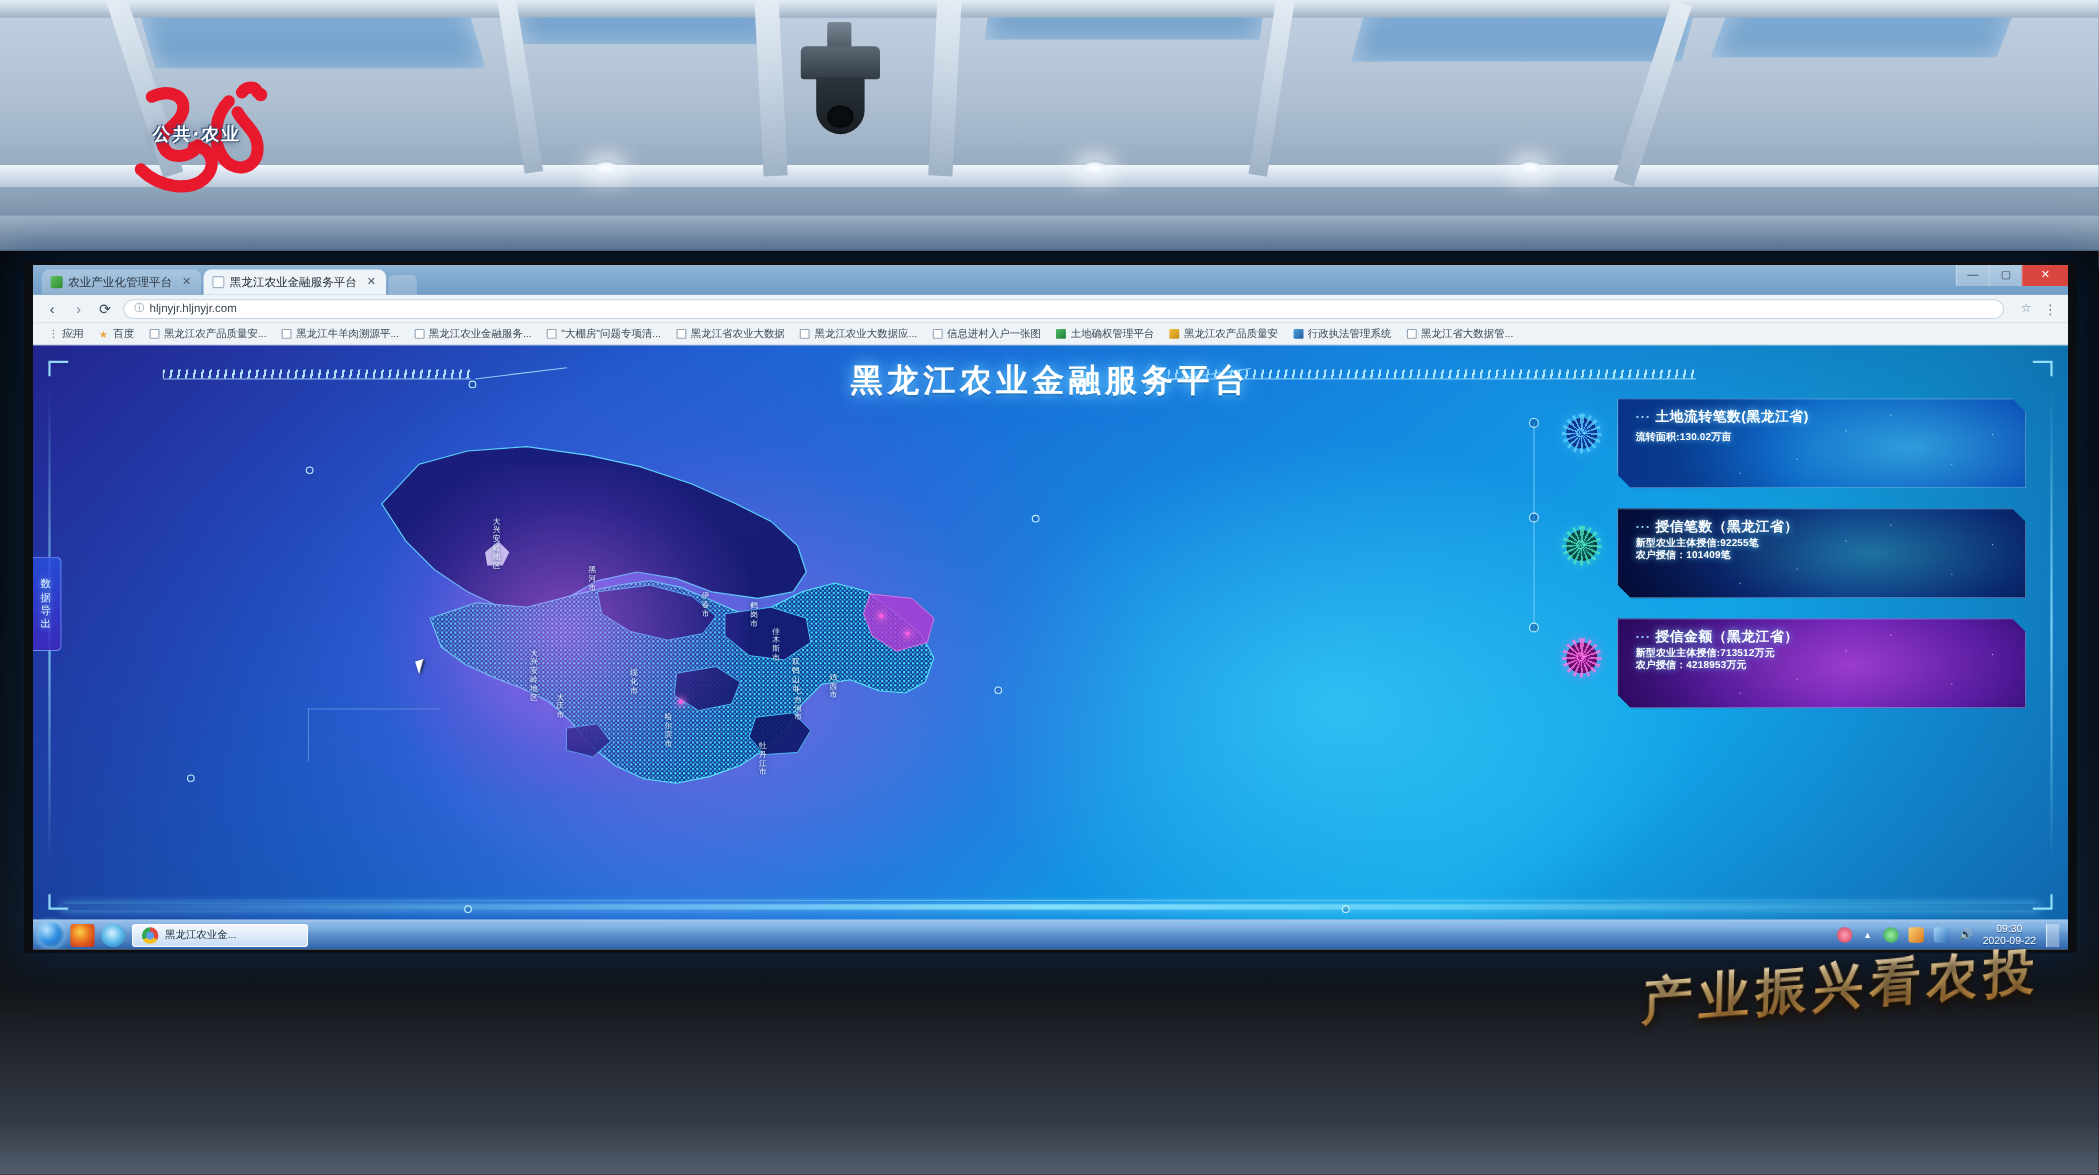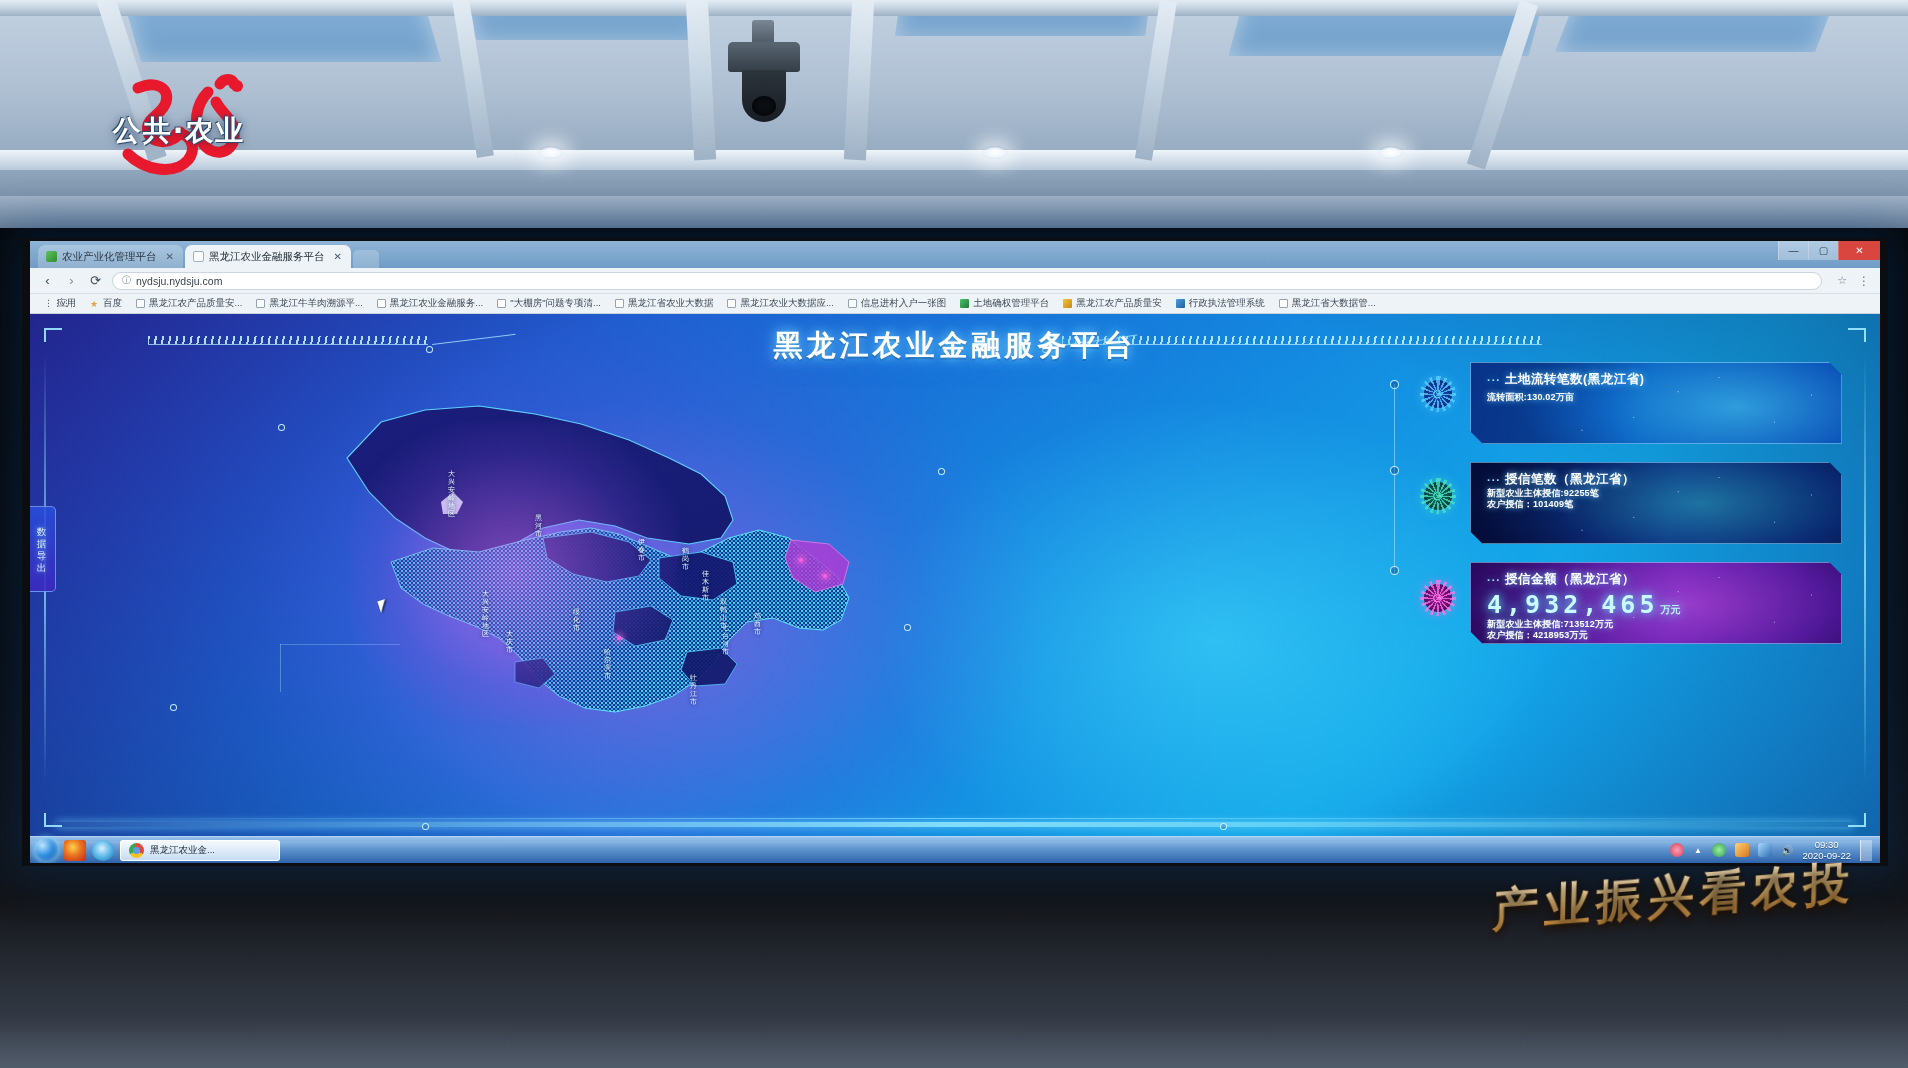--- a/index.html
+++ b/index.html
@@ -328,21 +328,21 @@
     position:absolute; left:349px; top:286px; width:0;height:0;
     border-left:8px solid #ffffff; border-bottom:12px solid transparent;
     transform: rotate(-18deg);
     filter: drop-shadow(1px 1px 1px rgba(0,0,0,.8));
   }
 
   
   .logo-wm{ position:absolute; left:104px; top:58px; width:150px; height:150px; }
   .logo-cn{
     position:absolute; left:0; right:0; top:112px; text-align:center;
-    font-size:28px; font-weight:bold; color:#ffffff; letter-spacing:2px;
+    font-size:16px; font-weight:bold; color:#ffffff; letter-spacing:2px;
     text-shadow: 1px 1px 0 #2b4a70, -1px -1px 0 #2b4a70, 0 0 8px rgba(0,30,70,.7);
     font-family:"DejaVu Sans","Liberation Sans",sans-serif;
   }
   .bottom-wm{
     position:absolute; right:52px; bottom:140px;
     font-size:46px; font-weight:bold; letter-spacing:6px;
     font-family:"DejaVu Serif","Liberation Serif",serif;
     color:#f7d79a;
     background: linear-gradient(180deg,#fff0cf 0%,#f6c97e 45%,#e0a24f 72%,#c9832f 100%);
     -webkit-background-clip:text; background-clip:text; -webkit-text-fill-color:transparent;
@@ -410,21 +410,21 @@
         <div class="wc close">✕</div>
       </div>
     </div>
 
     <div class="omnirow">
       <span class="navbtn on">‹</span>
       <span class="navbtn">›</span>
       <span class="navbtn on">⟳</span>
       <div class="omnibox">
         <span class="lockish">ⓘ</span>
-        <span title="搜索或输入网址">nydsju.nydsju.com</span>
+        <span title="搜索或输入网址">hljnyjr.hljnyjr.com</span>
       </div>
       <div class="omni-right">
         <span class="star">☆</span>
         <span class="kebab">⋮</span>
       </div>
     </div>
 
     <div class="bmbar">
       <div class="bm">
           <span class="bm-ico grid">⋮⋮⋮</span>
@@ -611,24 +611,20 @@
           <div class="card-sub">新型农业主体授信:92255笔</div>
           <div class="card-sub">农户授信：101409笔</div>
         </div>
 
         <div class="card c3">
           <div class="card-stars"></div>
           <div class="card-head">
             <span class="dots3">···</span>
             <span>授信金额（黑龙江省）</span>
           </div>
-          <div class="card-val">
-            <span>4,932,465</span>
-            <span class="card-unit">万元</span>
-          </div>
           <div class="card-sub">新型农业主体授信:713512万元</div>
           <div class="card-sub">农户授信：4218953万元</div>
         </div>
       </div>
 
       <div class="cursor"></div>
     </div>
 
     <div class="taskbar">
       <div class="startorb"></div>

